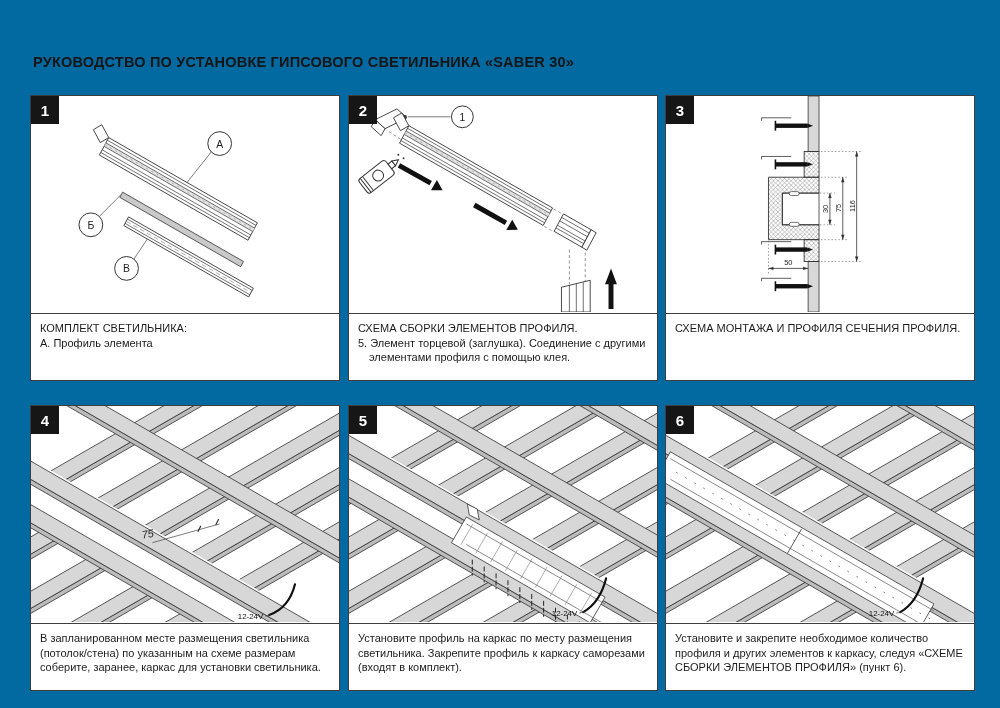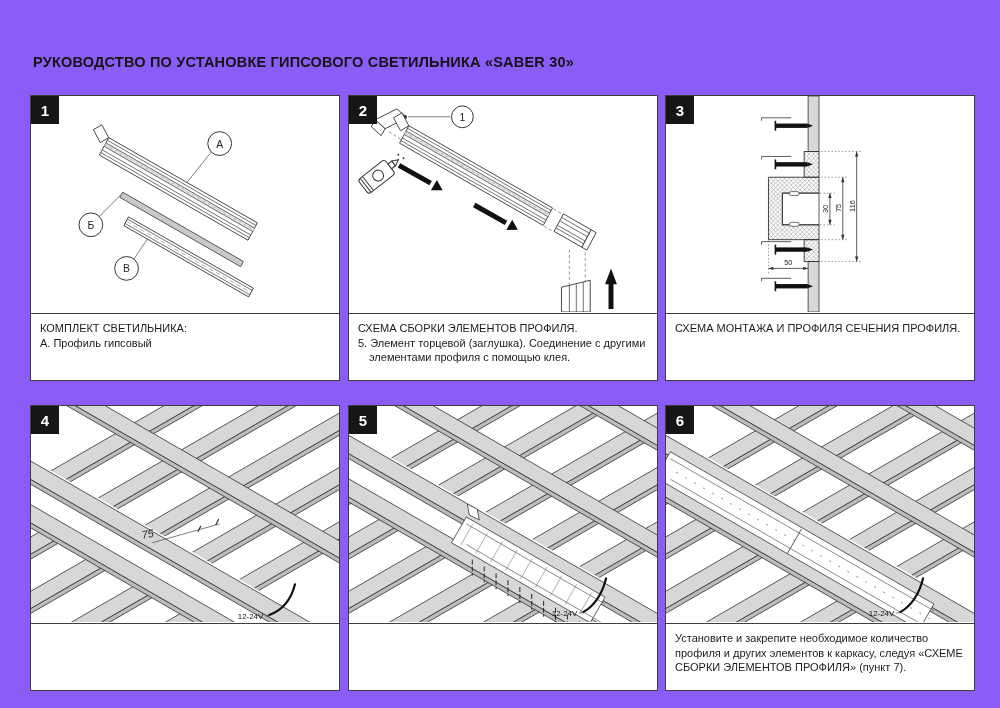--- a/index.html
+++ b/index.html
@@ -1,18 +1,18 @@
 <!DOCTYPE html>
 <html><head>
 <meta charset="utf-8">
 <style>
   html,body{margin:0;padding:0}
   body{width:1000px;height:708px;background:#fff;position:relative;
        font-family:"Liberation Sans",sans-serif;color:#1a1a1a;overflow:hidden}
-  .page{position:absolute;inset:0;background:#8b5cf6}
+  .page{position:absolute;inset:0;background:#0369a1}
   .title{position:absolute;left:33px;top:54px;font-size:14.5px;font-weight:700;
          letter-spacing:.2px;white-space:nowrap;color:#151515}
   .panel{position:absolute;width:310px;border:1px solid #3e3e3e;background:#fff;box-sizing:border-box}
   .diagram{position:relative;height:217px;border-bottom:1px solid #3e3e3e;overflow:hidden}
   .badge{position:absolute;left:0;top:0;width:28px;height:28px;background:#161616;color:#fff;
          font-size:15px;font-weight:700;display:flex;align-items:center;justify-content:center;z-index:3}
   .caption{height:66px;padding:7px 9px 0 9px;font-size:11px;line-height:1.32;box-sizing:border-box;color:#1c1c1c}
   .caption .sp{height:9px}
   .hang{padding-left:11px;text-indent:-11px}
   svg{display:block}
@@ -78,21 +78,21 @@
         </g>
         <g>
           <line class="thin" x1="103.5" y1="164.5" x2="117" y2="144.3"></line>
           <circle cx="96" cy="174" r="12" fill="#fff" stroke="#333" stroke-width="1"></circle>
           <text class="ltr" x="96" y="178">В</text>
         </g>
       </svg>
     </div>
     <div class="caption">
       <div>КОМПЛЕКТ СВЕТИЛЬНИКА:</div>
-      <div class="hang">А. Профиль гипсовый</div>
+      <div class="hang">А. Профиль элемента</div>
     </div>
   </div>
 
   <div class="panel" style="left:348px;top:95px">
     <div class="diagram">
       <div class="badge">2</div>
       <svg width="308" height="216" viewBox="0 0 310 218">
 
         <g>
           <polygon class="edge" points="26,24 48,13 58,22 36,33"></polygon>
@@ -274,20 +274,21 @@
           <text class="d75" x="112" y="134" transform="rotate(-10 112 134)">75</text>
         </g>
         <g>
           <path class="cable" d="M266,180 C262,196 254,206 240,211"></path>
           <line class="thin" x1="236" y1="212" x2="241" y2="211"></line>
           <text class="lbl" x="234" y="215" text-anchor="end">12-24V</text>
         </g>
       </svg>
     </div>
     <div class="caption">
+      <div>В запланированном месте размещения светильника (потолок/стена) по указанным на схеме размерам соберите, заранее, каркас для установки светильника.</div>
       <div class="sp"></div>
     </div>
   </div>
 
   <div class="panel" style="left:348px;top:405px">
     <div class="diagram">
       <div class="badge">5</div>
       <svg width="308" height="216" viewBox="0 0 310 218">
         <g class="latt">
             <polygon points="-22.5,107.2 347.5,-106.4 347.5,-101.4 -22.5,112.2" fill="#bcbcbc" stroke="#2e2e2e" stroke-width="0.8"></polygon>
@@ -336,20 +337,21 @@
             <line x1="256" y1="231.3144" x2="256" y2="247.3144" stroke="#222" stroke-width="1" stroke-dasharray="5,2"></line>
           </g>
         <g>
           <path class="cable" d="M259,174 C255,190 248,201 236,208"></path>
           <line class="thin" x1="232" y1="209" x2="237" y2="208"></line>
           <text class="lbl" x="230" y="212" text-anchor="end">12-24V</text>
         </g>
       </svg>
     </div>
     <div class="caption">
+      <div>Установите профиль на каркас по месту размещения светильника. Закрепите профиль к каркасу саморезами (входят в комплект).</div>
       <div class="sp"></div>
     </div>
   </div>
 
   <div class="panel" style="left:665px;top:405px">
     <div class="diagram">
       <div class="badge">6</div>
       <svg width="308" height="216" viewBox="0 0 310 218">
         <g class="latt">
             <polygon points="-22.5,107.2 347.5,-106.4 347.5,-101.4 -22.5,112.2" fill="#bcbcbc" stroke="#2e2e2e" stroke-width="0.8"></polygon>
@@ -378,17 +380,17 @@
             <line x1="136.5" y1="123.90380000000002" x2="122" y2="149.0038" stroke="#333" stroke-width="0.8"></line>
           </g>
         <g>
           <path class="cable" d="M259,174 C255,190 248,201 236,208"></path>
           <line class="thin" x1="232" y1="209" x2="237" y2="208"></line>
           <text class="lbl" x="230" y="212" text-anchor="end">12-24V</text>
         </g>
       </svg>
     </div>
     <div class="caption">
-      <div>Установите и закрепите необходимое количество профиля и других элементов к каркасу, следуя «СХЕМЕ СБОРКИ ЭЛЕМЕНТОВ ПРОФИЛЯ» (пункт 7).</div>
+      <div>Установите и закрепите необходимое количество профиля и других элементов к каркасу, следуя «СХЕМЕ СБОРКИ ЭЛЕМЕНТОВ ПРОФИЛЯ» (пункт 6).</div>
     </div>
   </div>
 
 </div>
 
 </body></html>

